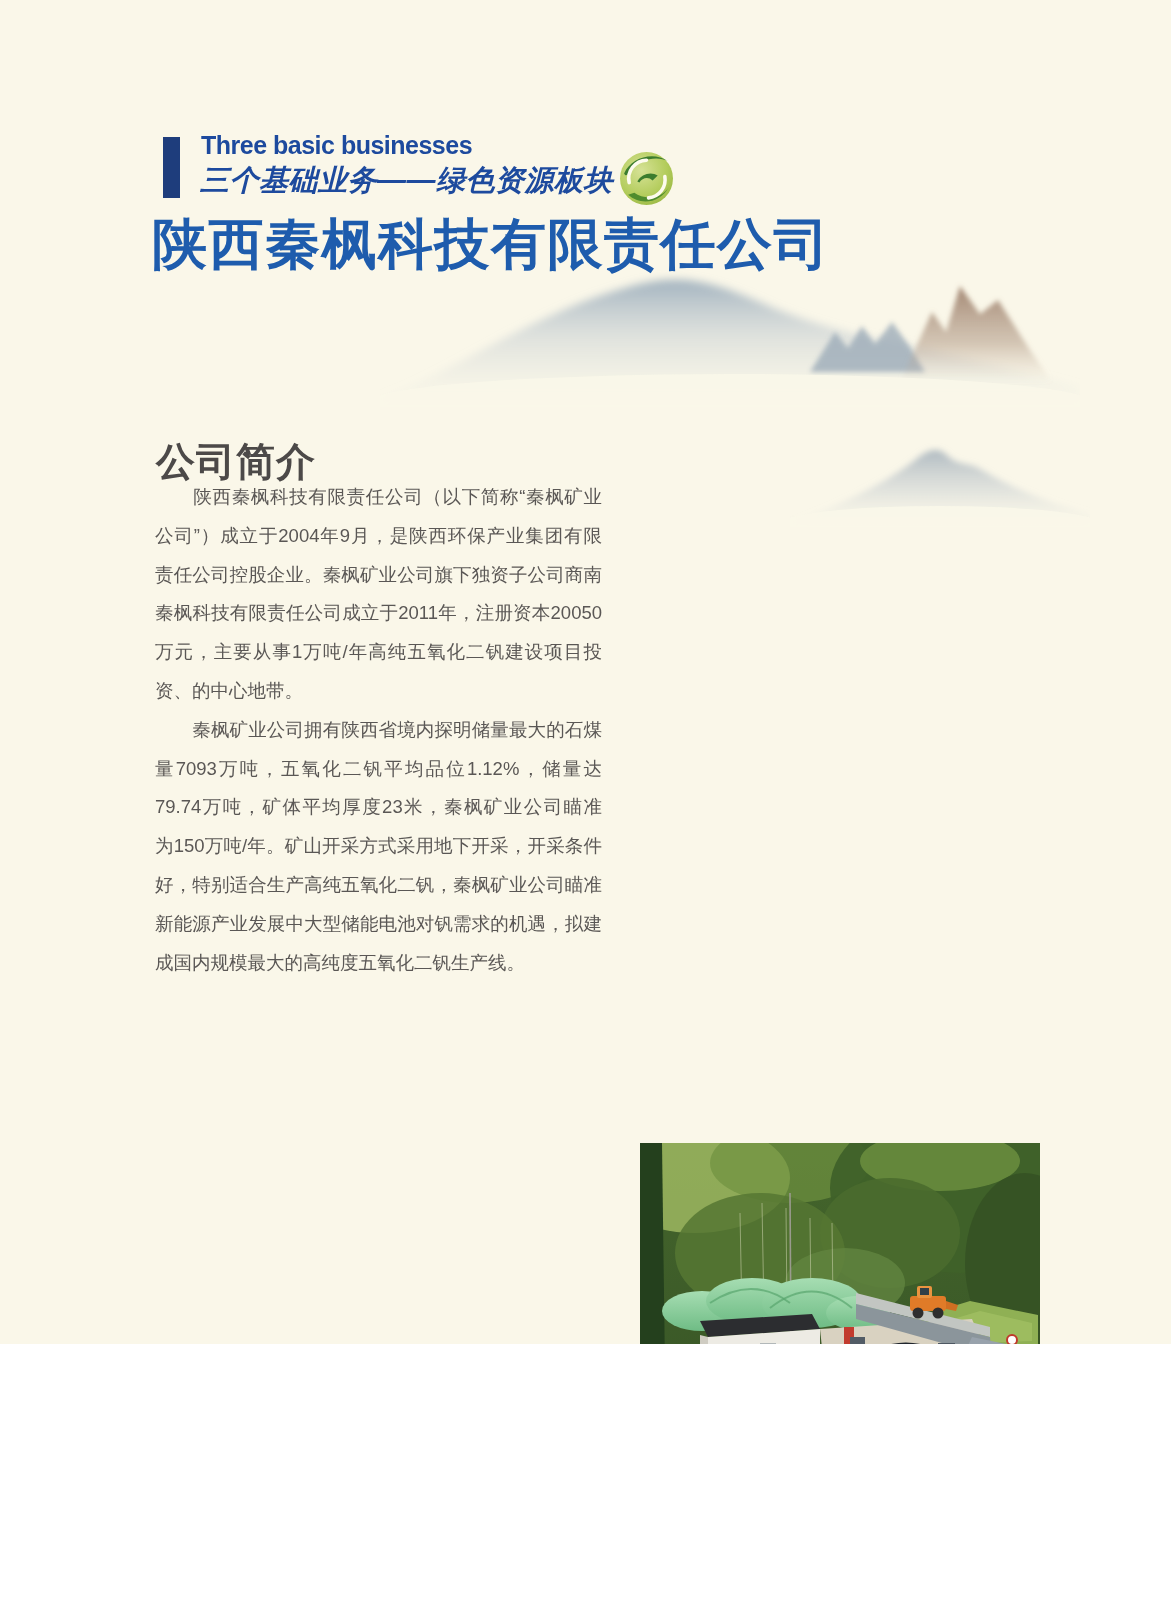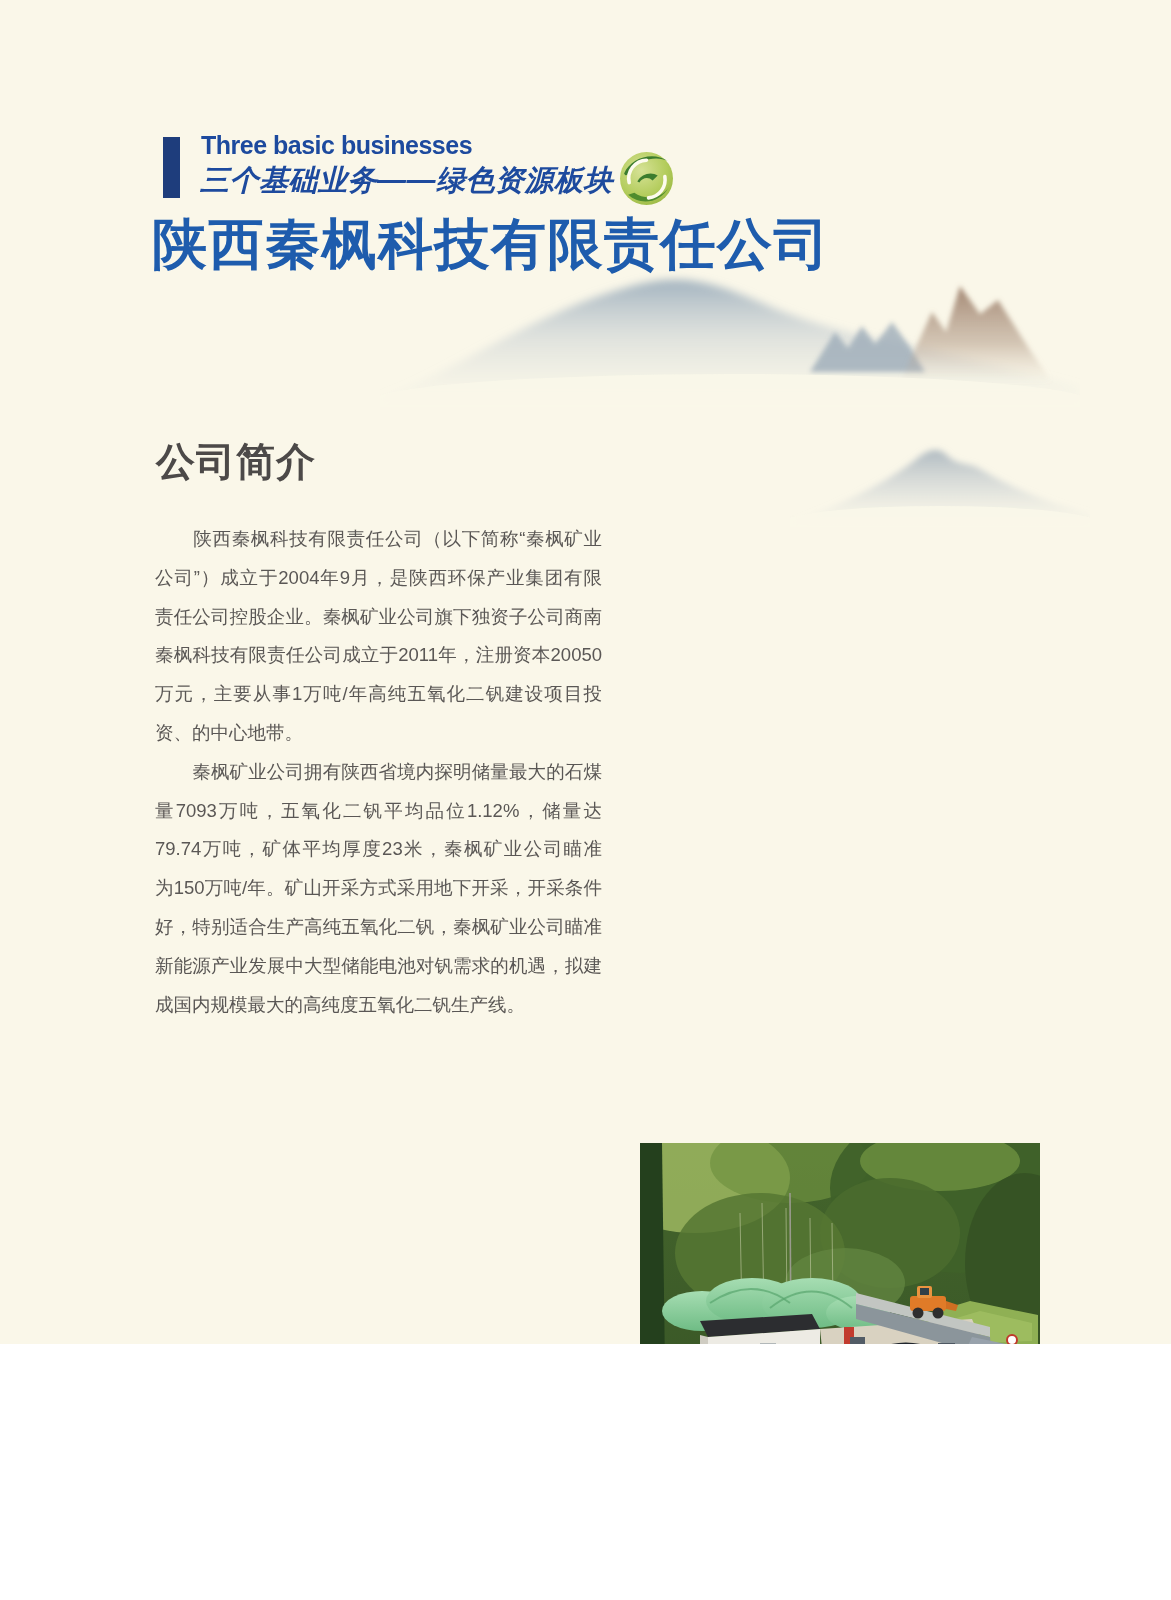--- a/index.html
+++ b/index.html
@@ -30,21 +30,21 @@
   }
   
   .mountain-1{position:absolute;left:380px;top:252px;width:700px;height:155px;}
   .mountain-2{position:absolute;left:790px;top:432px;width:300px;height:95px;}
   
   .section-heading{
     position:absolute;left:156px;top:412px;
     font-size:39px;font-weight:900;color:#4c4948;letter-spacing:1px;margin-top:23px;
   }
   .body-text{
-    position:absolute;left:155px;top:520px;width:447px;
+    position:absolute;left:155px;top:478px;width:447px;
     font-size:18.5px;line-height:38.8px;color:#5a5755;
   }
   .line{text-align:justify;text-align-last:justify;height:38.8px;overflow:hidden;}
   .line.end{text-align-last:left;}
   
   .site-photo{
     position:absolute;left:640px;top:1143px;width:400px;height:303px;
     overflow:hidden;background:#3c5c28;
   }
   

